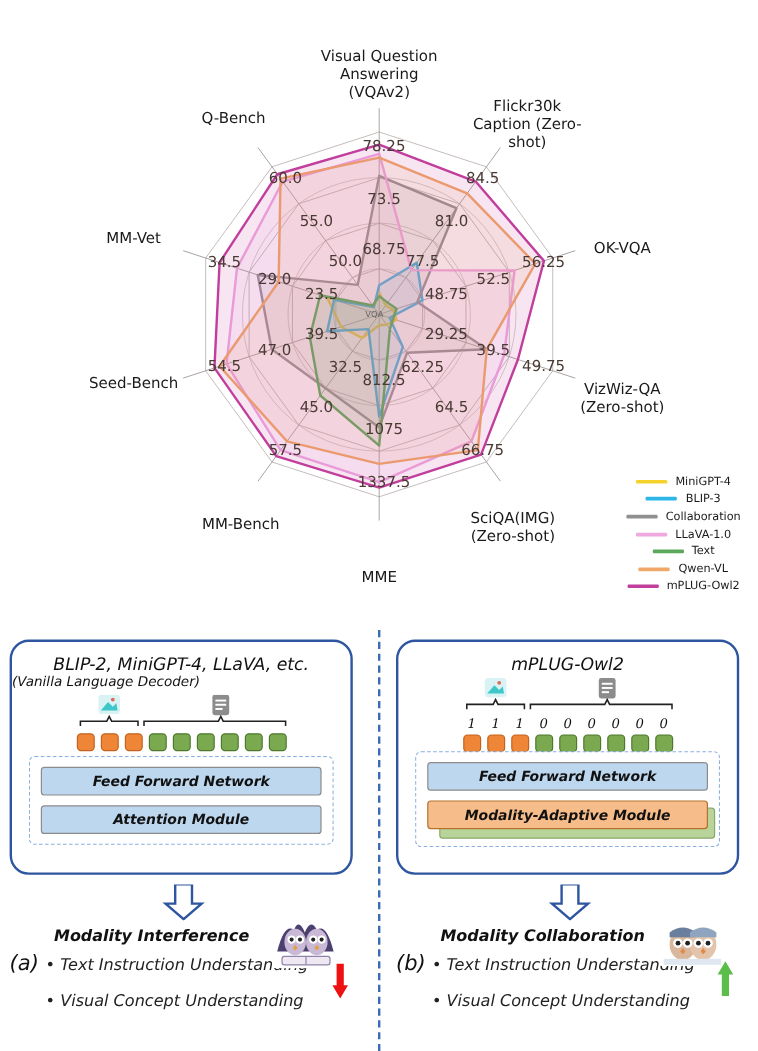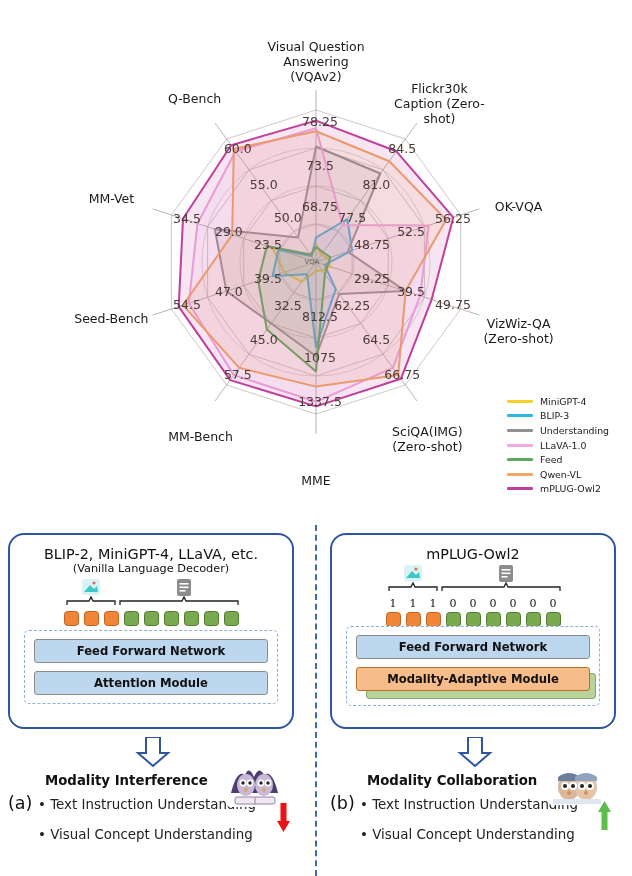--- a/index.html
+++ b/index.html
@@ -9,37 +9,37 @@
   
   #radar-panel{position:absolute;left:0;top:0;width:632px;height:505px;}
   #radar-svg{position:absolute;left:0;top:0;}
 
   .axis-title{font-size:12.5px;fill:#1a1a1a;font-family:"DejaVu Sans",sans-serif;}
   .tick-label{font-size:12.5px;fill:#4a3a35;font-family:"DejaVu Sans",sans-serif;}
   .center-label{font-size:7px;fill:#666;font-family:"DejaVu Sans",sans-serif;}
 
   
   #legend{position:absolute;left:507px;top:394px;width:125px;}
-  .legend-row{display:flex;align-items:center;height:14.6px;}
+  .legend-row{display:flex;align-items:center;height:14.6px;justify-content:center;}
   .legend-swatch{width:26px;height:3px;border-radius:1px;margin-right:7px;flex:0 0 auto;}
   .legend-text{font-size:9.4px;color:#1a1a1a;white-space:nowrap;}
 
   
-  #bottom{position:absolute;left:0;top:505px;width:632px;height:371px;}
+  #bottom{position:absolute;left:0;top:505px;width:632px;height:371px;font-style:italic;}
   #divider{position:absolute;left:315px;top:20px;width:0;height:351px;
            border-left:2.5px dashed #3b6bb5;}
 
   .panel{position:absolute;top:28px;width:286px;height:196px;
          border:2.4px solid #2e56a0;border-radius:16px;background:#fff;box-sizing:border-box;}
   #panel-a{left:8px;}
   #panel-b{left:330px;}
 
   .panel-title{text-align:center;font-size:14.4px;color:#111;margin-top:11px;line-height:1.12;
                font-family:"DejaVu Sans",sans-serif;}
-  .panel-subtitle{text-align:center;font-size:11.3px;color:#111;line-height:1.12;margin-top:1px;}
+  .panel-subtitle{text-align:left;font-size:11.3px;color:#111;line-height:1.12;margin-top:1px;}
 
   .token-area{position:relative;height:46px;margin-top:3px;}
 
   .bits-row{display:flex;justify-content:center;gap:0;height:11px;align-items:flex-end;}
   .bit{width:20px;text-align:center;font-size:11px;font-family:"DejaVu Serif",serif;color:#111;}
 
   .squares-row{display:flex;justify-content:center;gap:5px;margin-top:2px;}
   .sq{width:15px;height:15px;border-radius:3.5px;box-sizing:border-box;}
   .sq-orange{background:#ef8536;border:1.6px solid #c2641f;}
   .sq-green{background:#7aa94f;border:1.6px solid #4f7a2e;}
@@ -189,29 +189,29 @@
       <div class="legend-row">
         <div class="legend-swatch" style="background: rgb(245, 210, 44);"></div>
         <div class="legend-text">MiniGPT-4</div>
       </div>
       <div class="legend-row">
         <div class="legend-swatch" style="background: rgb(45, 182, 232);"></div>
         <div class="legend-text">BLIP-3</div>
       </div>
       <div class="legend-row">
         <div class="legend-swatch" style="background: rgb(144, 144, 144);"></div>
-        <div class="legend-text">Understanding</div>
+        <div class="legend-text">Collaboration</div>
       </div>
       <div class="legend-row">
         <div class="legend-swatch" style="background: rgb(239, 168, 224);"></div>
         <div class="legend-text">LLaVA-1.0</div>
       </div>
       <div class="legend-row">
         <div class="legend-swatch" style="background: rgb(91, 168, 91);"></div>
-        <div class="legend-text">Feed</div>
+        <div class="legend-text">Text</div>
       </div>
       <div class="legend-row">
         <div class="legend-swatch" style="background: rgb(240, 168, 104);"></div>
         <div class="legend-text">Qwen-VL</div>
       </div>
       <div class="legend-row">
         <div class="legend-swatch" style="background: rgb(193, 62, 156);"></div>
         <div class="legend-text">mPLUG-Owl2</div>
       </div>
     </div>

